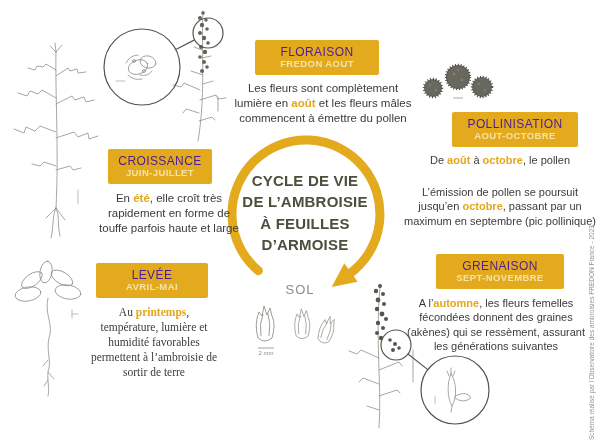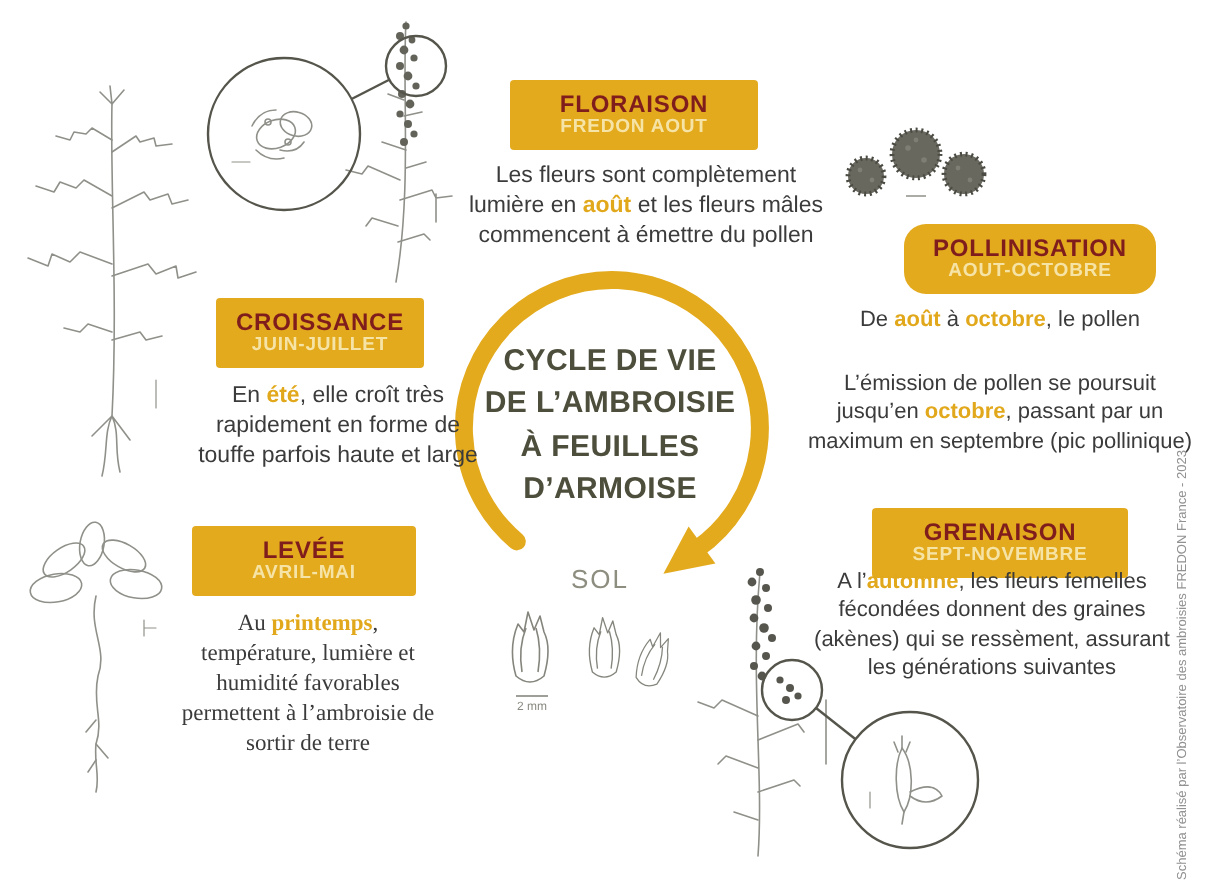--- a/index.html
+++ b/index.html
@@ -1,20 +1,20 @@
 <!DOCTYPE html>
 <html><head>
 <meta charset="utf-8">
 <style>
   html,body{margin:0;padding:0;background:#ffffff;}
   .canvas{position:relative;width:605px;height:443px;background:#ffffff;overflow:hidden;
           font-family:"Liberation Sans",sans-serif;}
   .hdr{position:absolute;background:#E3AA1E;border-radius:2px;display:flex;flex-direction:column;
        align-items:center;justify-content:center;gap:1px;}
-  .hdr .t{font-weight:bold;font-size:12px;color:#7f1d1d;letter-spacing:.4px;line-height:1;}
+  .hdr .t{font-weight:normal;font-size:12px;color:#4c1d95;letter-spacing:.4px;line-height:1;}
   .hdr .p{font-weight:bold;font-size:9.5px;color:#F6E3A6;letter-spacing:.4px;line-height:1;}
   .bodytxt{position:absolute;text-align:center;font-size:11.5px;line-height:1.3;color:#3B3B3B;}
   .hl{color:#E2A81B;font-weight:bold;}
   .center-text{position:absolute;left:237px;top:170px;width:136px;text-align:center;
                font-weight:bold;font-size:15px;line-height:1.42;color:#4E4E3C;letter-spacing:.2px;}
   .center-text span{display:block;}
   .sol{position:absolute;left:278px;top:282px;width:44px;text-align:center;
        font-size:13px;color:#8E8E80;letter-spacing:1px;}
   .credit{position:absolute;left:588px;top:148px;height:292px;writing-mode:vertical-rl;
           transform:rotate(180deg);font-size:6.5px;color:#919191;white-space:nowrap;}
@@ -38,21 +38,21 @@
     <span>D’ARMOISE</span>
   </div>
   <div class="sol">SOL</div>
 
   <div class="hdr" style="left:255px;top:40px;width:124px;height:35px;">
     <div class="t">FLORAISON</div>
     <div class="p">FREDON AOUT</div>
   </div>
   <div class="bodytxt" style="left:222px;top:81px;width:202px;"><span>Les fleurs sont complètement</span><br><span>lumière en </span><span class="hl">août</span><span> et les fleurs mâles</span><br><span>commencent à émettre du pollen</span></div>
 
-  <div class="hdr" style="left:452px;top:112px;width:126px;height:35px;border-radius:11px;">
+  <div class="hdr" style="left:452px;top:112px;width:126px;height:35px;">
     <div class="t">POLLINISATION</div>
     <div class="p">AOUT-OCTOBRE</div>
   </div>
   <div class="bodytxt" style="left:400px;top:153px;width:200px;font-size:11px;"><span>De </span><span class="hl">août</span><span> à </span><span class="hl">octobre</span><span>, le pollen</span><br></div>
   <div class="bodytxt" style="left:398px;top:185px;width:204px;font-size:11px;"><span>L’émission de pollen se poursuit</span><br><span>jusqu’en </span><span class="hl">octobre</span><span>, passant par un</span><br><span>maximum en septembre (pic pollinique)</span></div>
 
   <div class="hdr" style="left:108px;top:149px;width:104px;height:35px;">
     <div class="t">CROISSANCE</div>
     <div class="p">JUIN-JUILLET</div>
   </div>
@@ -61,21 +61,21 @@
   <div class="hdr" style="left:96px;top:263px;width:112px;height:35px;">
     <div class="t">LEVÉE</div>
     <div class="p">AVRIL-MAI</div>
   </div>
   <div class="bodytxt" style="left:70px;top:305px;width:168px;font-family:Liberation Serif, serif;"><span>Au </span><span class="hl">printemps</span><span>,</span><br><span>température, lumière et</span><br><span>humidité favorables</span><br><span>permettent à l’ambroisie de</span><br><span>sortir de terre</span></div>
 
   <div class="hdr" style="left:436px;top:254px;width:128px;height:35px;">
     <div class="t">GRENAISON</div>
     <div class="p">SEPT-NOVEMBRE</div>
   </div>
-  <div class="bodytxt" style="left:398px;top:284px;width:196px;font-size:11px;"><span>A l’</span><span class="hl">automne</span><span>, les fleurs femelles</span><br><span>fécondées donnent des graines</span><br><span>(akènes) qui se ressèment, assurant</span><br><span>les générations suivantes</span></div>
+  <div class="bodytxt" style="left:398px;top:296px;width:196px;font-size:11px;"><span>A l’</span><span class="hl">automne</span><span>, les fleurs femelles</span><br><span>fécondées donnent des graines</span><br><span>(akènes) qui se ressèment, assurant</span><br><span>les générations suivantes</span></div>
 
   <svg style="left:90px;top:5px" width="148" height="140" viewBox="0 0 148 140">
     <path class="sketch" d="M113 6 C111 40 116 90 108 136"></path>
     <g fill="#63635A">
       <circle cx="113" cy="8" r="1.8"></circle>
         <circle cx="110" cy="13" r="2"></circle>
         <circle cx="116" cy="15" r="1.7"></circle>
       <circle cx="112" cy="20" r="2.2"></circle>
         <circle cx="117" cy="24" r="1.8"></circle>
         <circle cx="110" cy="28" r="2"></circle>

